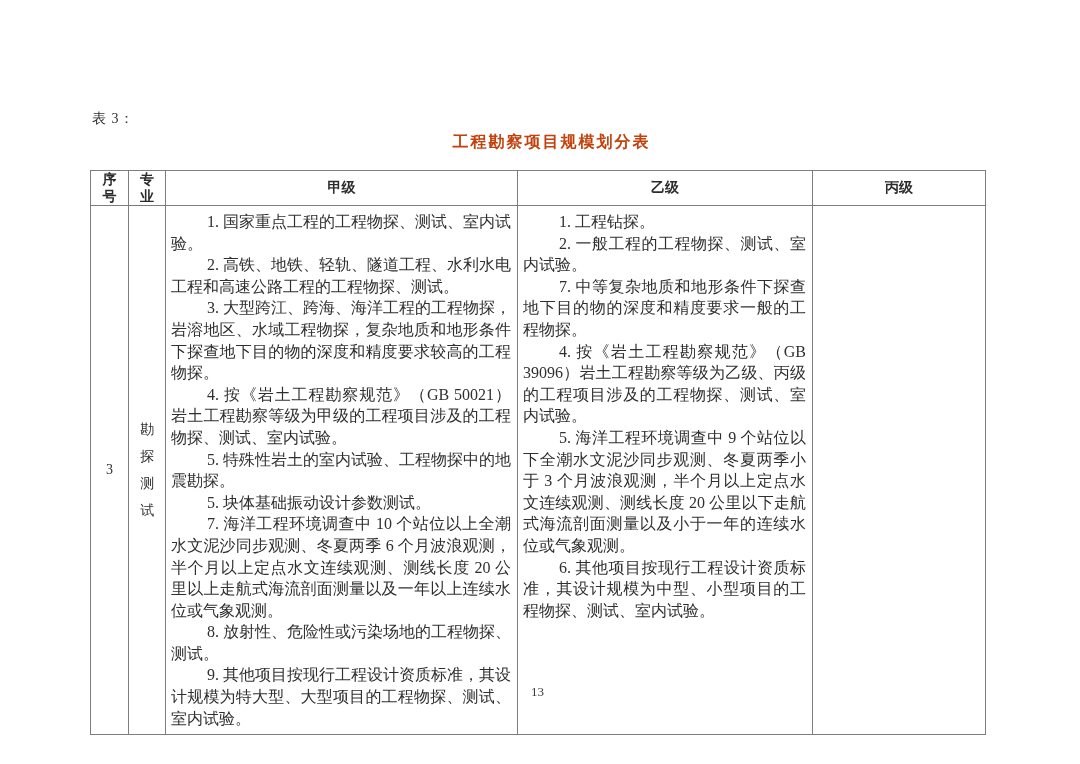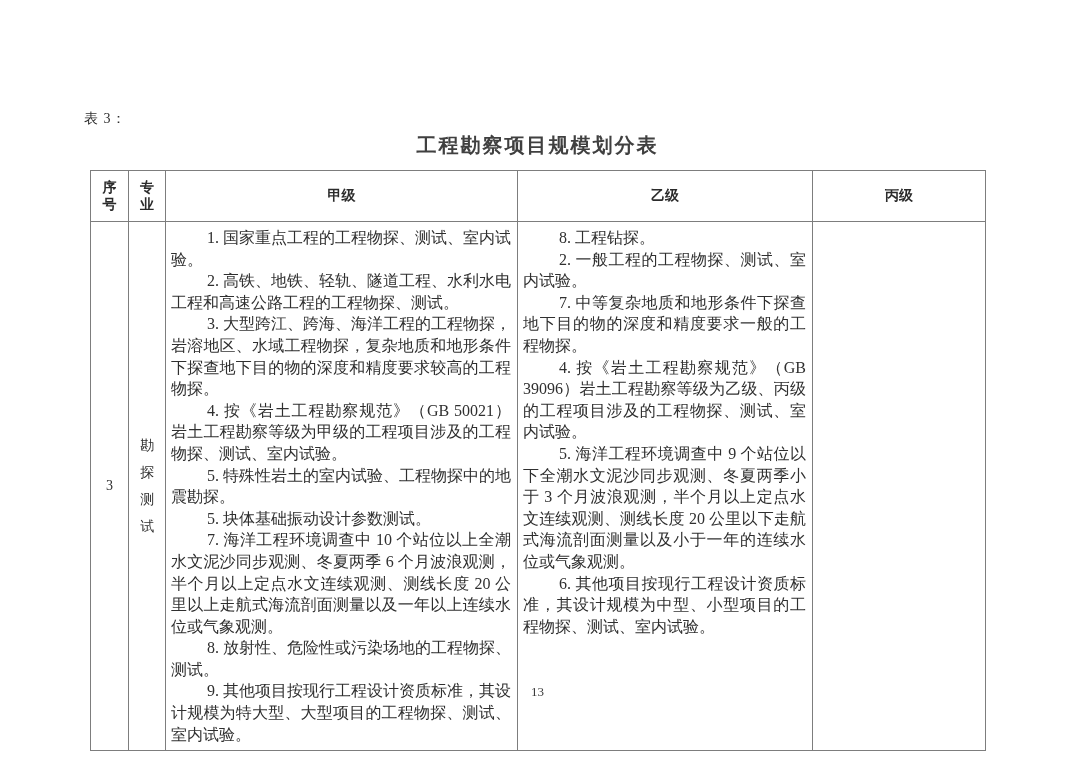--- a/index.html
+++ b/index.html
@@ -10,44 +10,44 @@
   }
   .page {
     position: relative;
     width: 1080px; height: 764px;
     background: #ffffff;
     color: #2f2f2f;
     overflow: hidden;
   }
   .table-label {
     position: absolute;
-    left: 84px; top: 110px;
+    left: 92px; top: 110px;
     font-size: 14px;
     letter-spacing: 1px;
   }
   .doc-title {
     position: absolute;
-    left: 90px; top: 132px; width: 895px;
+    left: 104px; top: 132px; width: 895px;
     text-align: center;
-    font-size: 20px;
+    font-size: 16px;
     font-weight: bold;
     font-family: "Liberation Sans", "DejaVu Sans", sans-serif;
     letter-spacing: 2px;
-    color: #404040;
+    color: #c2410c;
   }
   table.main-table {
     position: absolute;
     left: 90px; top: 170px;
     width: 895px;
     border-collapse: collapse;
     table-layout: fixed;
   }
   .main-table th, .main-table td {
     border: 1px solid #7d7d7d;
-    padding: 8px;
+    padding: 0;
     vertical-align: middle;
   }
   .main-table thead th {
     height: 32px;
     font-family: "Liberation Sans", "DejaVu Sans", sans-serif;
     font-weight: bold;
     font-size: 14px;
     text-align: center;
     color: #2b2b2b;
   }
@@ -124,21 +124,21 @@
           <p>2. 高铁、地铁、轻轨、隧道工程、水利水电工程和高速公路工程的工程物探、测试。</p>
           <p>3. 大型跨江、跨海、海洋工程的工程物探，岩溶地区、水域工程物探，复杂地质和地形条件下探查地下目的物的深度和精度要求较高的工程物探。</p>
           <p>4. 按《岩土工程勘察规范》（GB 50021）岩土工程勘察等级为甲级的工程项目涉及的工程物探、测试、室内试验。</p>
           <p>5. 特殊性岩土的室内试验、工程物探中的地震勘探。</p>
           <p>5. 块体基础振动设计参数测试。</p>
           <p>7. 海洋工程环境调查中 10 个站位以上全潮水文泥沙同步观测、冬夏两季 6 个月波浪观测，半个月以上定点水文连续观测、测线长度 20 公里以上走航式海流剖面测量以及一年以上连续水位或气象观测。</p>
           <p>8. 放射性、危险性或污染场地的工程物探、测试。</p>
           <p>9. 其他项目按现行工程设计资质标准，其设计规模为特大型、大型项目的工程物探、测试、室内试验。</p>
         </td>
         <td class="cell-grade">
-          <p>8. 工程钻探。</p>
+          <p>1. 工程钻探。</p>
           <p>2. 一般工程的工程物探、测试、室内试验。</p>
           <p>7. 中等复杂地质和地形条件下探查地下目的物的深度和精度要求一般的工程物探。</p>
           <p>4. 按《岩土工程勘察规范》（GB 39096）岩土工程勘察等级为乙级、丙级的工程项目涉及的工程物探、测试、室内试验。</p>
           <p>5. 海洋工程环境调查中 9 个站位以下全潮水文泥沙同步观测、冬夏两季小于 3 个月波浪观测，半个月以上定点水文连续观测、测线长度 20 公里以下走航式海流剖面测量以及小于一年的连续水位或气象观测。</p>
           <p>6. 其他项目按现行工程设计资质标准，其设计规模为中型、小型项目的工程物探、测试、室内试验。</p>
         </td>
         <td class="cell-grade"></td>
       </tr>
     </tbody>
   </table>

